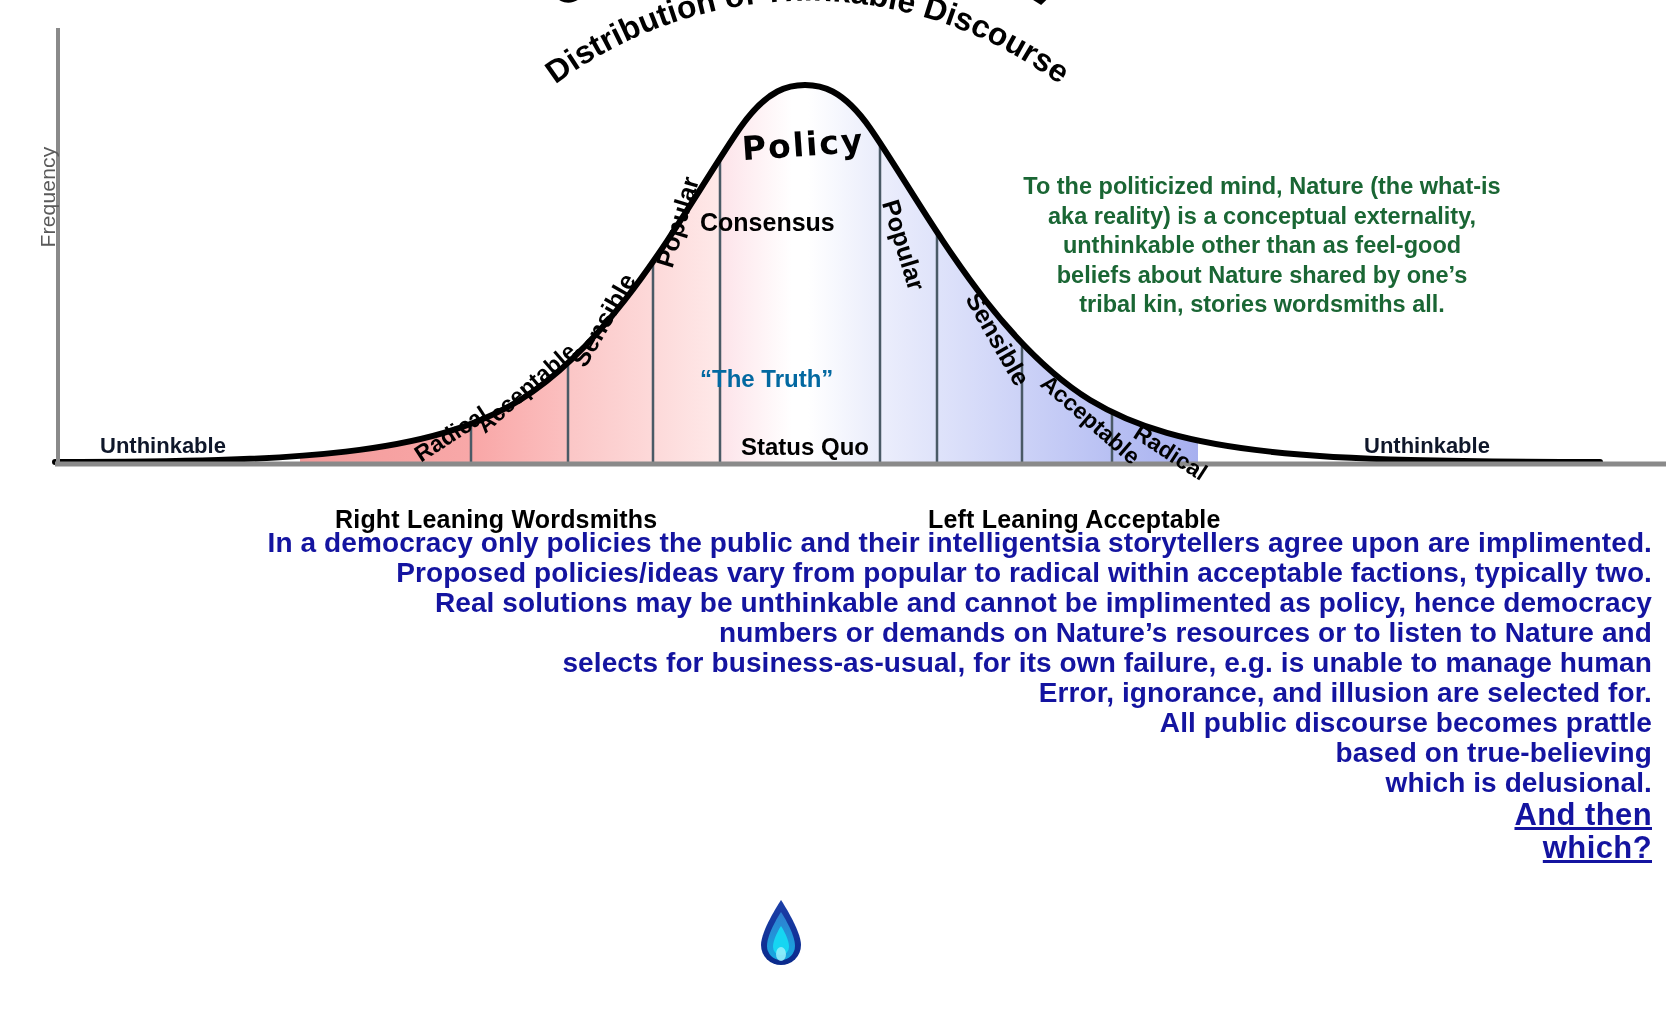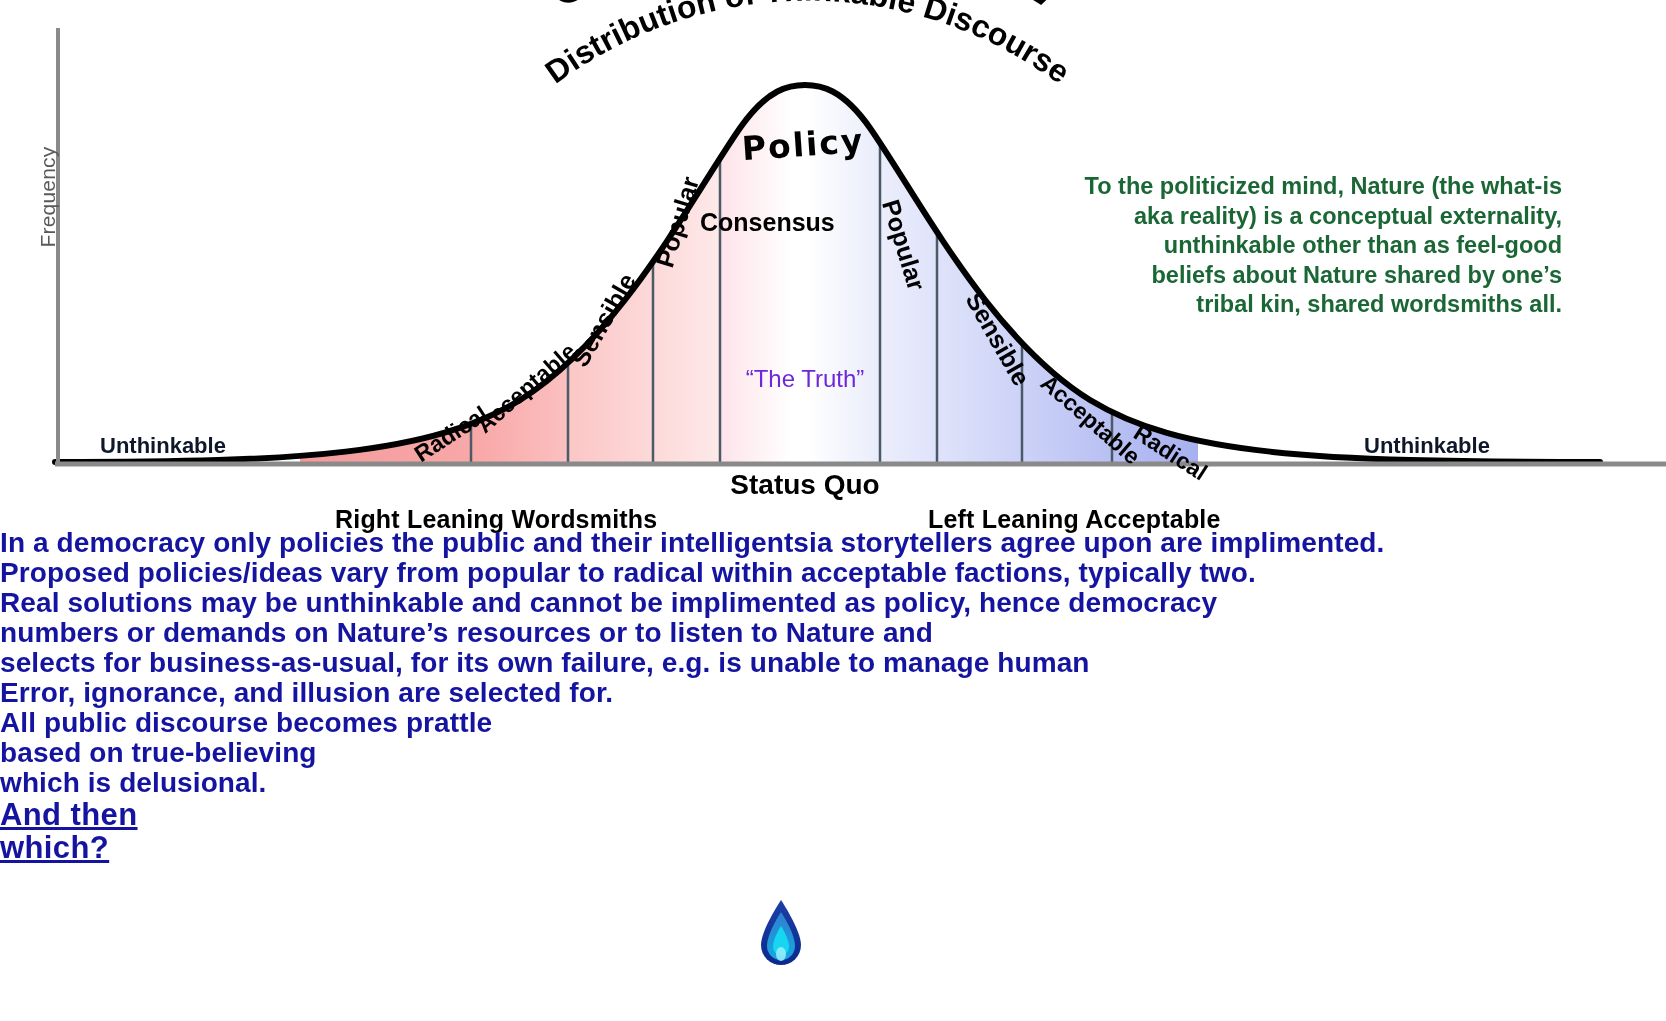--- a/index.html
+++ b/index.html
@@ -30,39 +30,39 @@
   .faction.r{left:335px;top:473px;}
   .faction.l{left:928px;top:473px;}
 
   
   .policy-word{position:absolute;left:718px;top:125px;width:170px;text-align:center;
                font-size:33px;font-weight:bold;color:#000;letter-spacing:2px;
                font-family:"DejaVu Sans",sans-serif;transform:rotate(-4deg);}
   .consensus{position:absolute;left:700px;top:208px;width:210px;text-align:left;
              font-size:25px;font-weight:bold;color:#000;
              font-family:"Liberation Sans",sans-serif;}
-  .truth{position:absolute;left:700px;top:365px;width:210px;text-align:center;
-         font-size:24px;font-weight:normal;color:#6d28d9;
+  .truth{position:absolute;left:700px;top:365px;width:210px;
+         font-size:24px;font-weight:bold;color:#0369a1;
          font-family:"Liberation Sans Narrow","Liberation Sans",sans-serif;}
   .statusquo{position:absolute;left:700px;top:433px;width:210px;text-align:center;
-             font-size:28px;font-weight:bold;color:#000;
-             font-family:"Liberation Sans Narrow","Liberation Sans",sans-serif;margin-top:36px;}
+             font-size:24px;font-weight:bold;color:#000;
+             font-family:"Liberation Sans Narrow","Liberation Sans",sans-serif;}
 
   
   .band-label{position:absolute;font-weight:bold;color:#000;white-space:nowrap;
               font-family:"Liberation Sans Narrow","Liberation Sans",sans-serif;
               transform-origin:0 50%;}
 
   
   .green-note{position:absolute;left:962px;top:172px;width:600px;
-              text-align:right;color:#1a6634;font-weight:bold;font-size:23.5px;
+              text-align:center;color:#1a6634;font-weight:bold;font-size:23.5px;
               line-height:1.26;font-family:"Liberation Sans",sans-serif;}
 
   
-  .blue-block{position:absolute;left:0;top:528px;width:1652px;text-align:left;}
+  .blue-block{position:absolute;left:0;top:528px;width:1652px;text-align:right;}
   .blue-line{color:#1414a0;font-weight:bold;font-size:28px;line-height:1.07;
              font-family:"Liberation Sans Narrow","Liberation Sans",sans-serif;
              letter-spacing:.1px;white-space:nowrap;}
   .blue-line.wide{font-family:"Liberation Sans",sans-serif;font-size:31px;
                   letter-spacing:.4px;text-decoration:underline;}
 
   
   .droplet{position:absolute;left:757px;top:898px;width:48px;height:72px;}
 </style>
 </head>
@@ -191,21 +191,21 @@
     <div class="band-label" style="left:890px;top:186px;font-size:25px;transform:rotate(73deg);">Popular</div>
     <div class="band-label" style="left:972px;top:280px;font-size:25px;transform:rotate(60deg);">Sensible</div>
     <div class="band-label" style="left:1044px;top:366px;font-size:23px;transform:rotate(41deg);">Acceptable</div>
     <div class="band-label" style="left:1136px;top:417px;font-size:23px;transform:rotate(33deg);">Radical</div>
 
     <div class="green-note">
       <div>To the politicized mind, Nature (the what-is</div>
       <div>aka reality) is a conceptual externality,</div>
       <div>unthinkable other than as feel-good</div>
       <div>beliefs about Nature shared by one’s</div>
-      <div>tribal kin, shared wordsmiths all.</div>
+      <div>tribal kin, stories wordsmiths all.</div>
     </div>
   </div>
 
   <div class="blue-block">
     <div class="blue-line">In a democracy only policies the public and their intelligentsia storytellers agree upon  are implimented.</div>
     <div class="blue-line">Proposed policies/ideas vary from popular to radical within acceptable factions, typically two.</div>
     <div class="blue-line">Real solutions may be unthinkable and cannot be implimented as policy,  hence democracy</div>
     <div class="blue-line">numbers or demands on Nature’s resources or to listen to Nature and</div>
     <div class="blue-line">selects for business-as-usual, for its own failure, e.g. is unable to manage human</div>
     <div class="blue-line">Error, ignorance, and illusion are selected for.</div>

